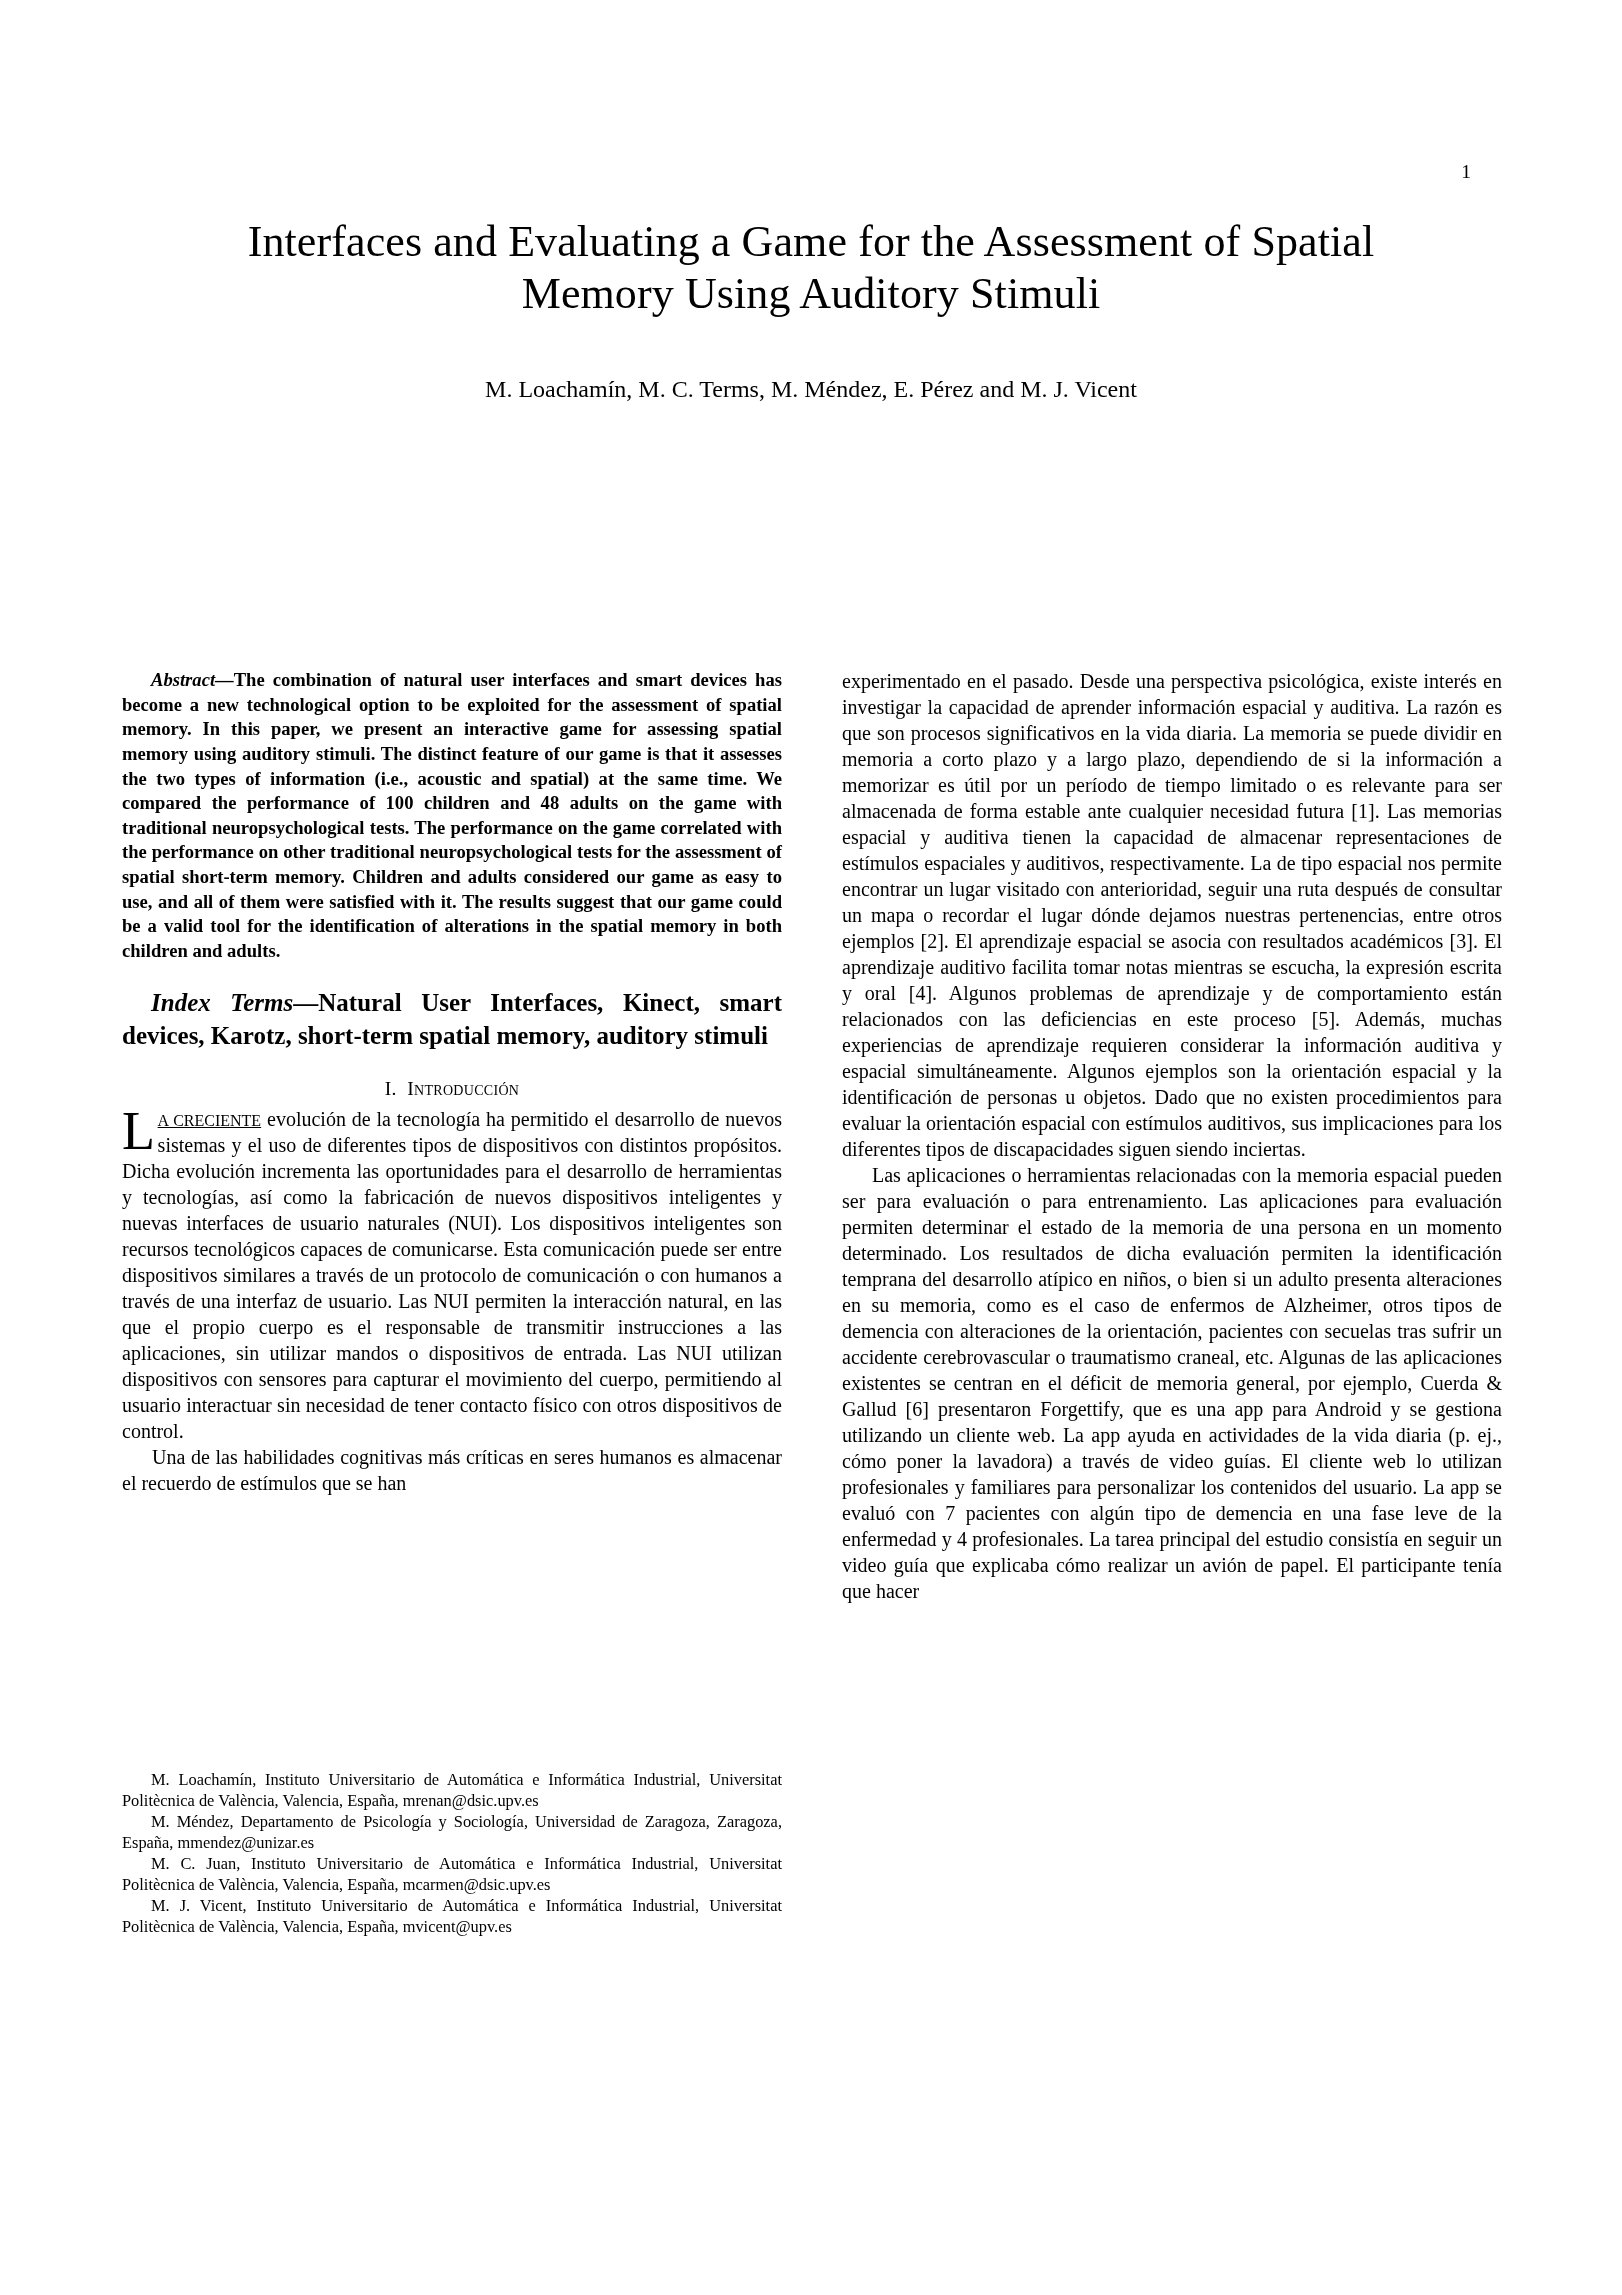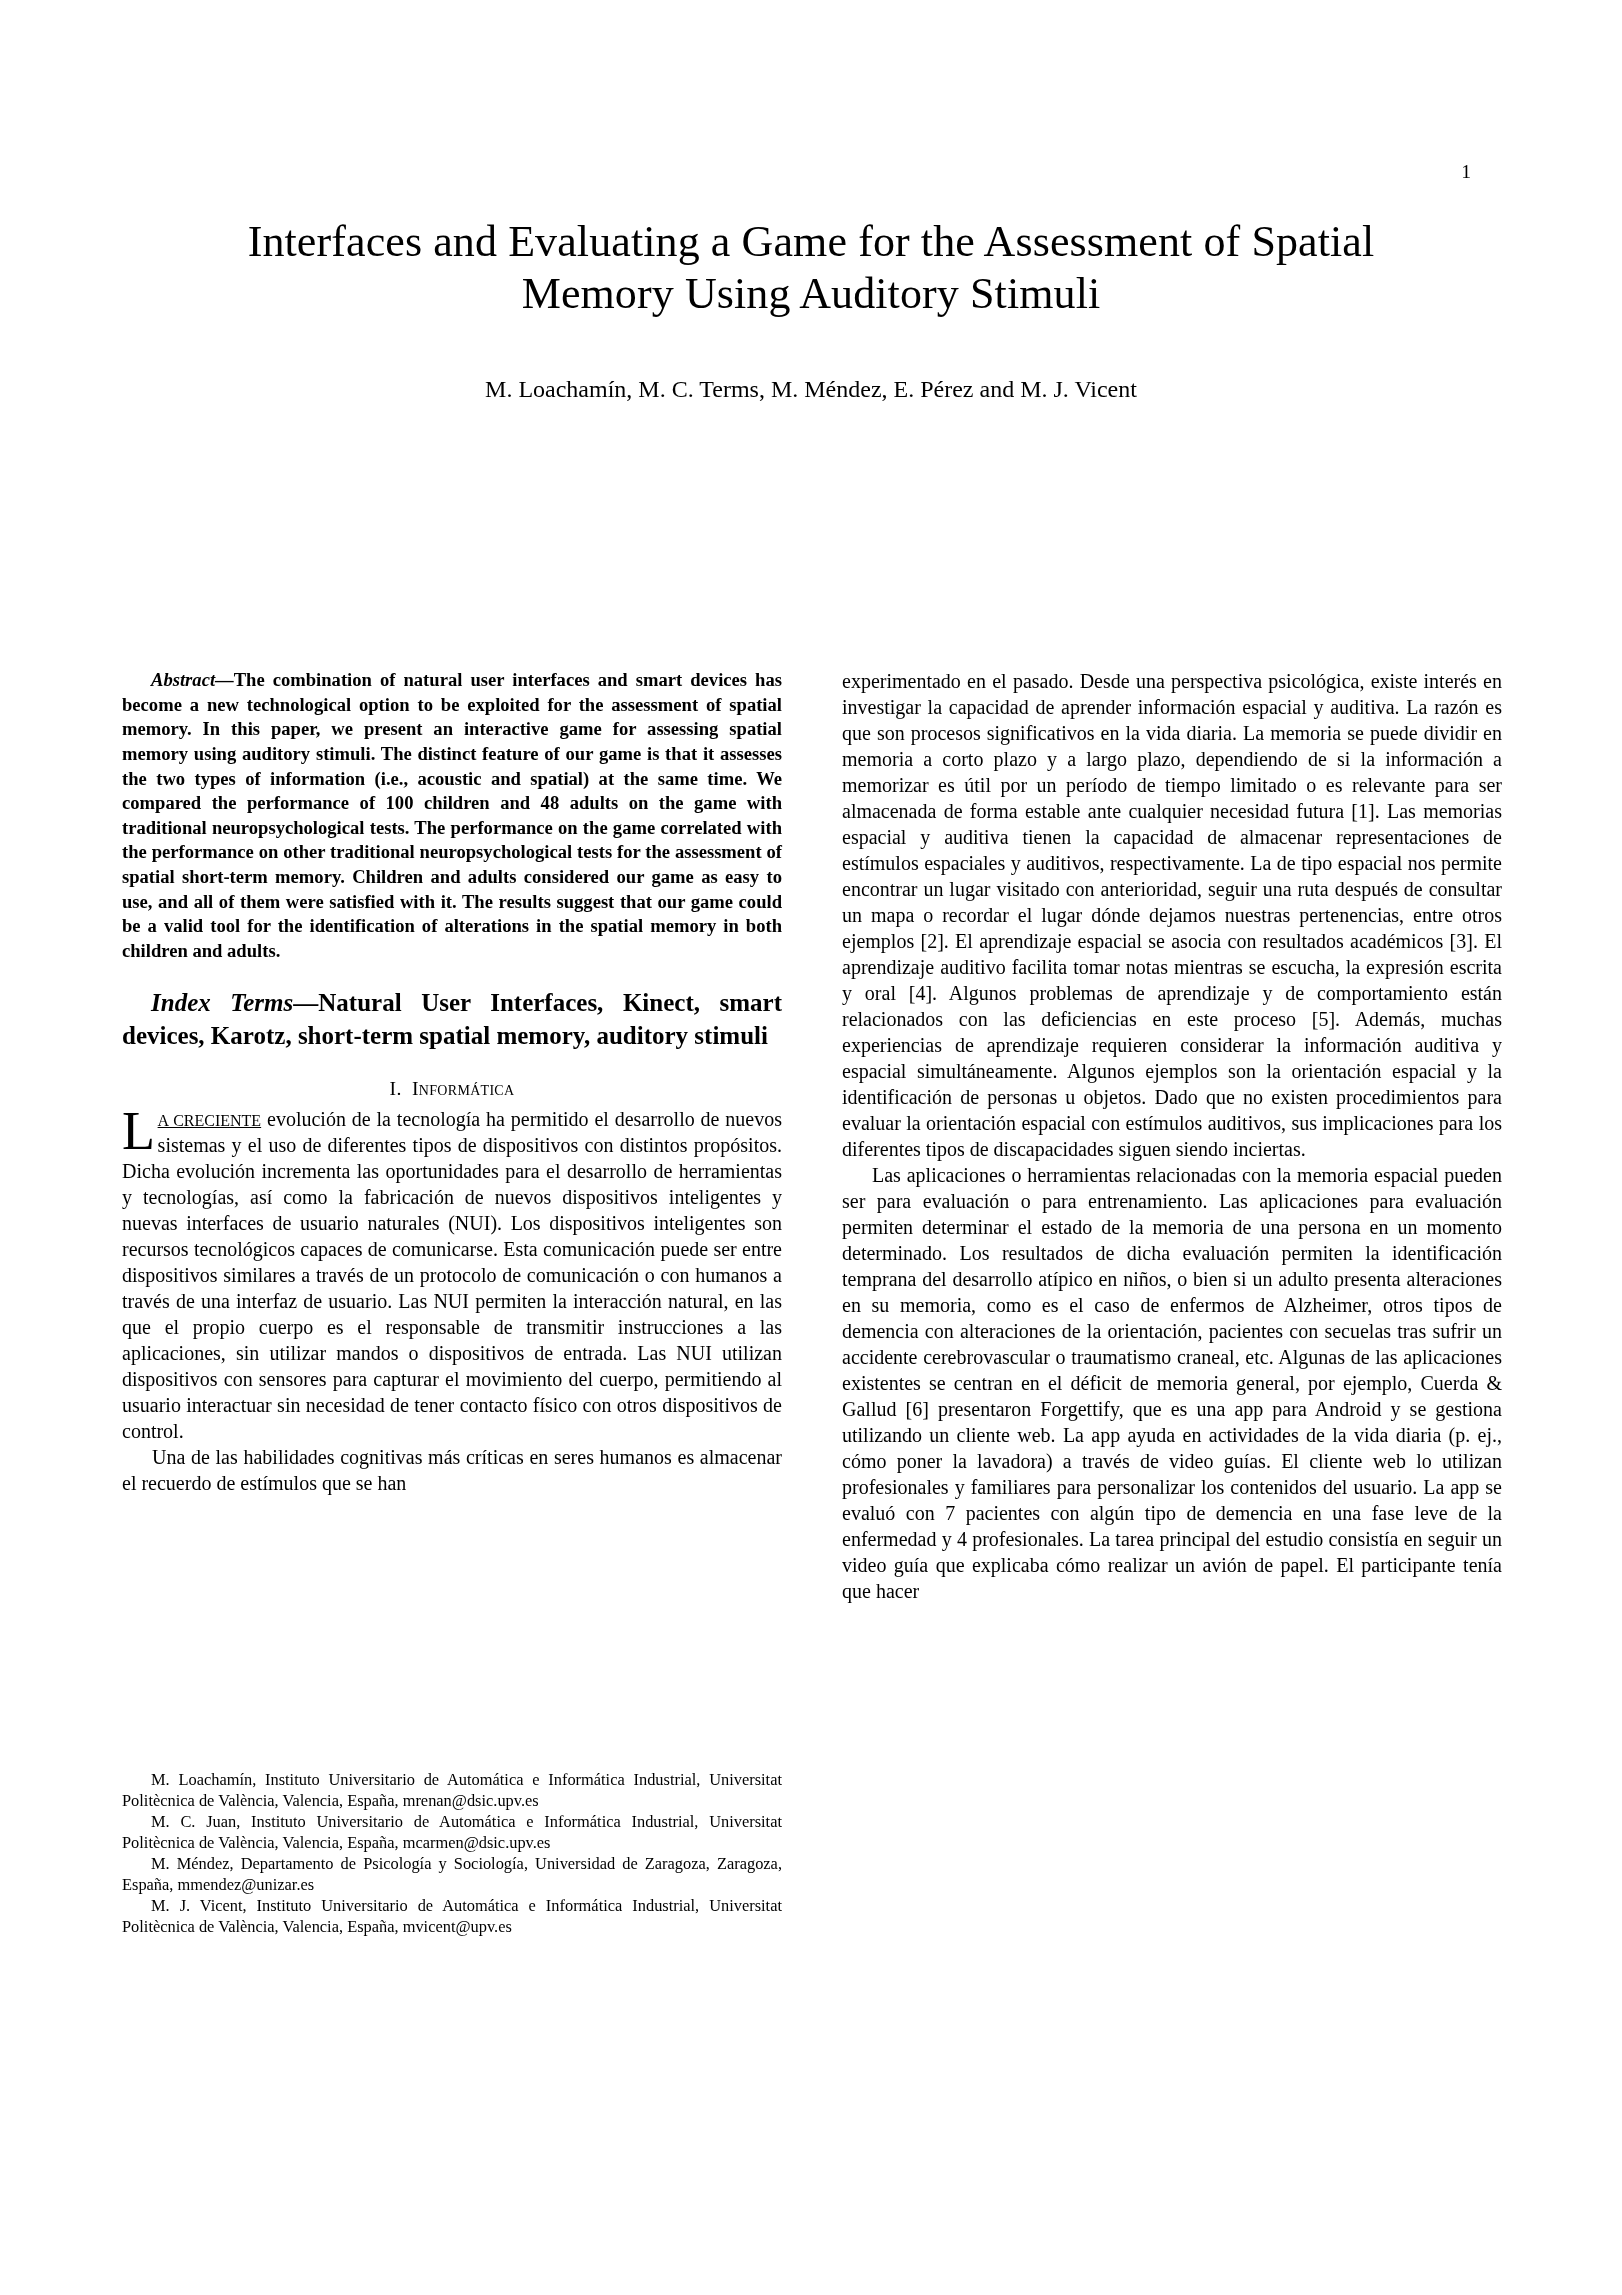--- a/index.html
+++ b/index.html
@@ -165,40 +165,40 @@
   </div>
 
   <div class="columns">
 
     <div class="col col-left">
 
       <p class="abstract"><span class="lead">Abstract</span><span>—</span><span>The combination of natural user interfaces and smart devices has become a new technological option to be exploited for the assessment of spatial memory. In this paper, we present an interactive game for assessing spatial memory using auditory stimuli. The distinct feature of our game is that it assesses the two types of information (i.e., acoustic and spatial) at the same time. We compared the performance of 100 children and 48 adults on the game with traditional neuropsychological tests. The performance on the game correlated with the performance on other traditional neuropsychological tests for the assessment of spatial short-term memory. Children and adults considered our game as easy to use, and all of them were satisfied with it. The results suggest that our game could be a valid tool for the identification of alterations in the spatial memory in both children and adults.</span></p>
 
       <p class="index-terms"><span class="lead">Index Terms</span><span>—</span><span>Natural User Interfaces, Kinect, smart devices, Karotz, short-term spatial memory, auditory stimuli</span></p>
 
-      <div class="section-head"><span class="num">I.</span>&nbsp; <span>Informática</span></div>
+      <div class="section-head"><span class="num">I.</span>&nbsp; <span>Introducción</span></div>
 
       <p class="body-p first"><span class="dropcap">L</span><span class="smallcaps-run">A CRECIENTE</span><span> evolución de la tecnología ha permitido el desarrollo de nuevos sistemas y el uso de diferentes tipos de dispositivos con distintos propósitos. Dicha evolución incrementa las oportunidades para el desarrollo de herramientas y tecnologías, así como la fabricación de nuevos dispositivos inteligentes y nuevas interfaces de usuario naturales (NUI). Los dispositivos inteligentes son recursos tecnológicos capaces de comunicarse. Esta comunicación puede ser entre dispositivos similares a través de un protocolo de comunicación o con humanos a través de una interfaz de usuario. Las NUI permiten la interacción natural, en las que el propio cuerpo es el responsable de transmitir instrucciones a las aplicaciones, sin utilizar mandos o dispositivos de entrada. Las NUI utilizan dispositivos con sensores para capturar el movimiento del cuerpo, permitiendo al usuario interactuar sin necesidad de tener contacto físico con otros dispositivos de control.</span></p>
 
       <p class="body-p">Una de las habilidades cognitivas más críticas en seres humanos es almacenar el recuerdo de estímulos que se han</p>
 
     </div>
 
     <div class="col col-right">
 
       <p class="body-p first">experimentado en el pasado. Desde una perspectiva psicológica, existe interés en investigar la capacidad de aprender información espacial y auditiva. La razón es que son procesos significativos en la vida diaria. La memoria se puede dividir en memoria a corto plazo y a largo plazo, dependiendo de si la información a memorizar es útil por un período de tiempo limitado o es relevante para ser almacenada de forma estable ante cualquier necesidad futura [1]. Las memorias espacial y auditiva tienen la capacidad de almacenar representaciones de estímulos espaciales y auditivos, respectivamente. La de tipo espacial nos permite encontrar un lugar visitado con anterioridad, seguir una ruta después de consultar un mapa o recordar el lugar dónde dejamos nuestras pertenencias, entre otros ejemplos [2]. El aprendizaje espacial se asocia con resultados académicos [3]. El aprendizaje auditivo facilita tomar notas mientras se escucha, la expresión escrita y oral [4]. Algunos problemas de aprendizaje y de comportamiento están relacionados con las deficiencias en este proceso [5]. Además, muchas experiencias de aprendizaje requieren considerar la información auditiva y espacial simultáneamente. Algunos ejemplos son la orientación espacial y la identificación de personas u objetos. Dado que no existen procedimientos para evaluar la orientación espacial con estímulos auditivos, sus implicaciones para los diferentes tipos de discapacidades siguen siendo inciertas.</p>
 
       <p class="body-p">Las aplicaciones o herramientas relacionadas con la memoria espacial pueden ser para evaluación o para entrenamiento. Las aplicaciones para evaluación permiten determinar el estado de la memoria de una persona en un momento determinado. Los resultados de dicha evaluación permiten la identificación temprana del desarrollo atípico en niños, o bien si un adulto presenta alteraciones en su memoria, como es el caso de enfermos de Alzheimer, otros tipos de demencia con alteraciones de la orientación, pacientes con secuelas tras sufrir un accidente cerebrovascular o traumatismo craneal, etc. Algunas de las aplicaciones existentes se centran en el déficit de memoria general, por ejemplo, Cuerda &amp; Gallud [6] presentaron Forgettify, que es una app para Android y se gestiona utilizando un cliente web. La app ayuda en actividades de la vida diaria (p. ej., cómo poner la lavadora) a través de video guías. El cliente web lo utilizan profesionales y familiares para personalizar los contenidos del usuario. La app se evaluó con 7 pacientes con algún tipo de demencia en una fase leve de la enfermedad y 4 profesionales. La tarea principal del estudio consistía en seguir un video guía que explicaba cómo realizar un avión de papel. El participante tenía que hacer</p>
 
     </div>
 
   </div>
 
   <div class="footnotes">
     <div class="rule"></div>
     <p class="fn">M. Loachamín, Instituto Universitario de Automática e Informática Industrial, Universitat Politècnica de València, Valencia, España, mrenan@dsic.upv.es</p>
+    <p class="fn">M. Méndez, Departamento de Psicología y Sociología, Universidad de Zaragoza, Zaragoza, España, mmendez@unizar.es</p>
     <p class="fn">M. C. Juan, Instituto Universitario de Automática e Informática Industrial, Universitat Politècnica de València, Valencia, España, mcarmen@dsic.upv.es</p>
-    <p class="fn">M. Méndez, Departamento de Psicología y Sociología, Universidad de Zaragoza, Zaragoza, España, mmendez@unizar.es</p>
     <p class="fn">M. J. Vicent, Instituto Universitario de Automática e Informática Industrial, Universitat Politècnica de València, Valencia, España, mvicent@upv.es</p>
   </div>
 
 </div>
 
 
 </body></html>

